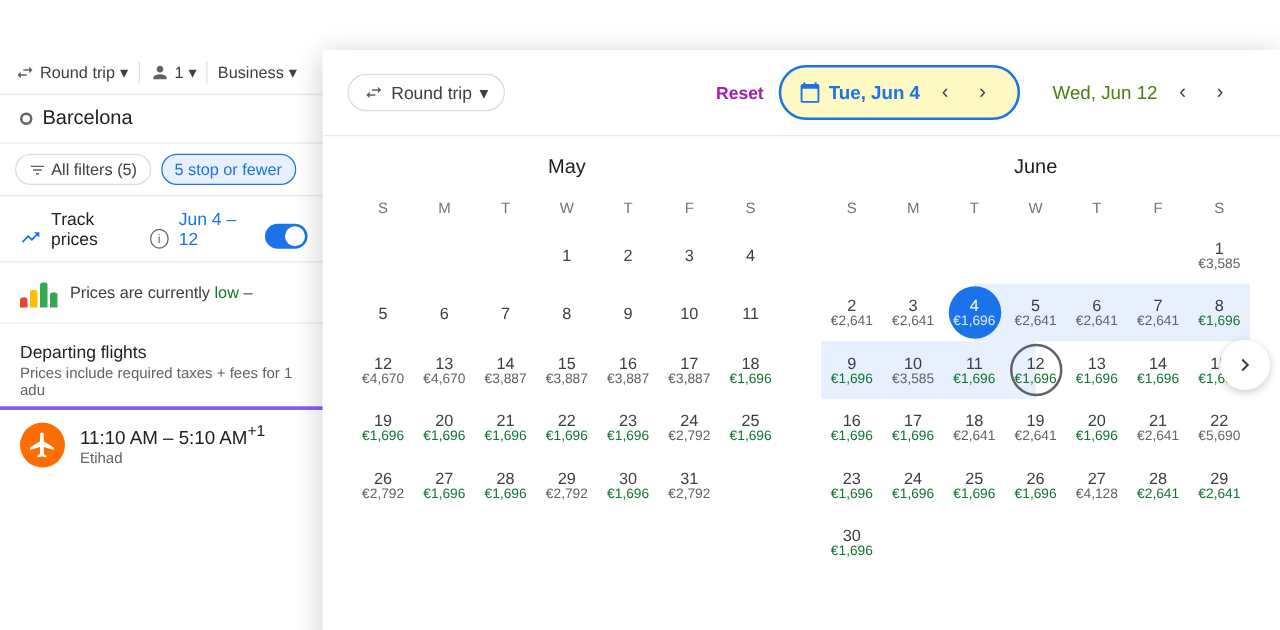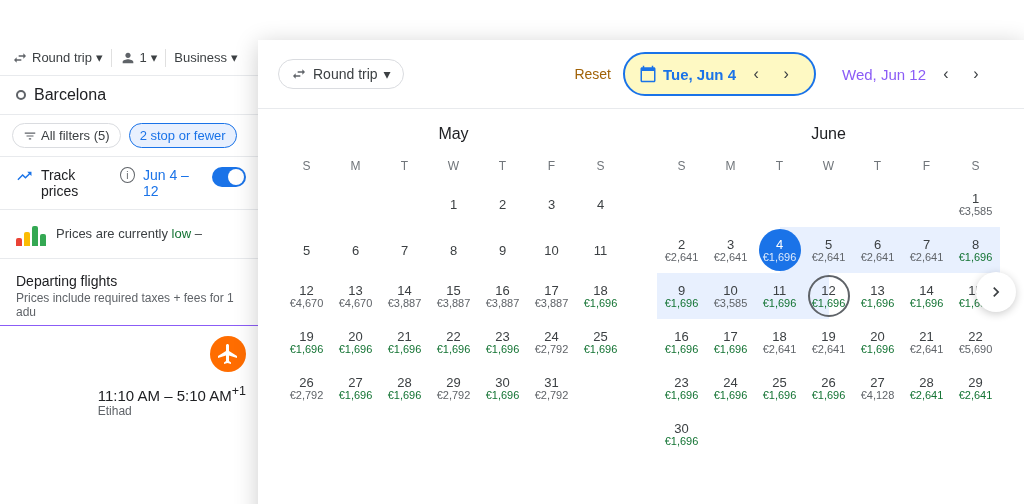--- a/index.html
+++ b/index.html
@@ -16,53 +16,53 @@
     .separator { width: 1px; height: 18px; background: #e0e0e0; }
 
     .search-box { display: flex; align-items: center; padding: 10px 16px; border-bottom: 1px solid #e8eaed; gap: 8px; }
     .search-box .dot { width: 10px; height: 10px; border-radius: 50%; border: 2px solid #5f6368; flex-shrink: 0; }
     .search-box .city { font-size: 16px; color: #202124; font-weight: 400; }
 
     .filters-row { display: flex; align-items: center; padding: 8px 12px; gap: 8px; border-bottom: 1px solid #e8eaed; }
     .filter-btn { display: flex; align-items: center; gap: 4px; padding: 4px 10px; border-radius: 16px; border: 1px solid #dadce0; font-size: 13px; color: #3c4043; cursor: pointer; background: #fff; }
     .filter-btn.active { background: #e8f0fe; border-color: #1a73e8; color: #1a73e8; }
 
-    .track-prices { display: flex; align-items: flex-start; padding: 10px 16px; gap: 8px; border-bottom: 1px solid #e8eaed; }
+    .track-prices { display: flex; align-items: flex-end; padding: 10px 16px; gap: 8px; border-bottom: 1px solid #e8eaed; }
     .toggle { width: 36px; height: 20px; background: #1a73e8; border-radius: 10px; margin-left: auto; position: relative; cursor: pointer; }
     .toggle-knob { width: 16px; height: 16px; background: white; border-radius: 50%; position: absolute; top: 2px; right: 2px; }
 
     .prices-banner { display: flex; align-items: center; padding: 12px 16px; gap: 10px; border-bottom: 1px solid #e8eaed; }
     .price-bars { display: flex; align-items: flex-end; gap: 2px; height: 24px; }
     .bar { width: 6px; border-radius: 2px 2px 0 0; }
     .prices-text { font-size: 13px; color: #3c4043; line-height: 1.3; }
     .prices-text .low { color: #137333; font-weight: 500; }
 
     .departing-section { padding: 14px 16px 6px; }
     .departing-title { font-size: 14px; font-weight: 400; color: #202124; margin-bottom: 2px; }
     .departing-sub { font-size: 12px; color: #5f6368; }
 
-    .flight-item { display: flex; align-items: flex-end; padding: 10px 16px; gap: 12px; border-top: 1px solid #8b5cf6; flex-direction: column; }
+    .flight-item { display: flex; align-items: flex-start; padding: 10px 16px; gap: 12px; border-top: 3px solid #8b5cf6; }
     .airline-logo { width: 36px; height: 36px; border-radius: 50%; background: #ff6d00; display: flex; align-items: center; justify-content: center; overflow: hidden; }
     .flight-info { flex: 1; }
     .flight-time { font-size: 15px; color: #202124; font-weight: 500; }
 
     
     .calendar-overlay { position: absolute; left: 258px; top: 0; width: 766px; height: 504px; background: #fff; box-shadow: 0 4px 24px rgba(0,0,0,0.2); z-index: 10; border-radius: 0 0 8px 8px; overflow: hidden; }
 
     .cal-header { display: flex; align-items: center; padding: 12px 20px; border-bottom: 1px solid #e8eaed; gap: 12px; }
     .trip-type-btn { display: flex; align-items: center; gap: 6px; font-size: 14px; color: #3c4043; cursor: pointer; border: 1px solid #dadce0; padding: 6px 12px; border-radius: 20px; }
-    .reset-btn { font-size: 14px; color: #a16207; cursor: pointer; font-weight: 400; margin-left: auto; }
+    .reset-btn { font-size: 14px; color: #a21caf; cursor: pointer; font-weight: 700; margin-left: auto; }
     
     .date-pill { display: flex; align-items: center; gap: 6px; border: 2px solid #1a73e8; border-radius: 24px; padding: 6px 14px; cursor: pointer; background: #fef9c3; }
     .date-pill-text { font-size: 15px; font-weight: 600; color: #1a73e8; }
     .date-nav { display: flex; align-items: center; gap: 2px; }
     .date-nav-btn { width: 28px; height: 28px; border-radius: 50%; border: none; background: none; cursor: pointer; display: flex; align-items: center; justify-content: center; color: #3c4043; font-size: 16px; }
 
     .date-pill2 { display: flex; align-items: center; gap: 6px; padding: 6px 14px; cursor: pointer; }
-    .date-pill2-text { font-size: 15px; color: #8b5cf6; }
+    .date-pill2-text { font-size: 15px; color: #4d7c0f; }
 
     .calendars { display: flex; padding: 16px 24px; gap: 32px; justify-content: center; }
     .cal-month { flex: 1; }
     .cal-month-title { text-align: center; font-size: 16px; font-weight: 500; color: #202124; margin-bottom: 12px; }
     .cal-grid { display: grid; grid-template-columns: repeat(7, 1fr); gap: 0; }
     .cal-dow { text-align: center; font-size: 12px; color: #70757a; font-weight: 500; padding: 4px 0 8px; }
     .cal-day { text-align: center; padding: 2px 0; cursor: pointer; position: relative; }
     .cal-day-num { display: inline-flex; flex-direction: column; align-items: center; justify-content: center; width: 42px; height: 42px; border-radius: 50%; font-size: 13px; color: #3c4043; line-height: 1; gap: 1px; }
     .cal-day-num.selected { background: #1a73e8; color: #fff; border-radius: 50%; }
     .cal-day-num.end-selected { border: 2px solid #5f6368; border-radius: 50%; }
@@ -109,21 +109,21 @@
     </div>
 
     <div class="filters-row">
       <div class="filter-btn">
         <svg width="14" height="14" viewBox="0 0 24 24" fill="#5f6368">
             <path d="M10 18h4v-2h-4v2zM3 6v2h18V6H3zm3 7h12v-2H6v2z"></path>
           </svg>
         <span>All filters (5)</span>
       </div>
       <div class="filter-btn active">
-        <span>2 stop or fewer</span>
+        <span>5 stop or fewer</span>
       </div>
     </div>
 
     <div class="track-prices">
       <svg width="18" height="18" viewBox="0 0 24 24" fill="#1a73e8">
           <path d="M16 6l2.29 2.29-4.88 4.88-4-4L2 16.59 3.41 18l6-6 4 4 6.3-6.29L22 12V6z"></path>
         </svg>
       <span style="font-size:14px;color:#202124;">Track prices</span>
       <span style="width:16px;height:16px;border-radius:50%;border:1px solid #5f6368;display:inline-flex;align-items:center;justify-content:center;font-size:10px;color:#5f6368;cursor:pointer;">i</span>
       <span style="color:#1a73e8;font-size:14px;">Jun 4 – 12</span>

